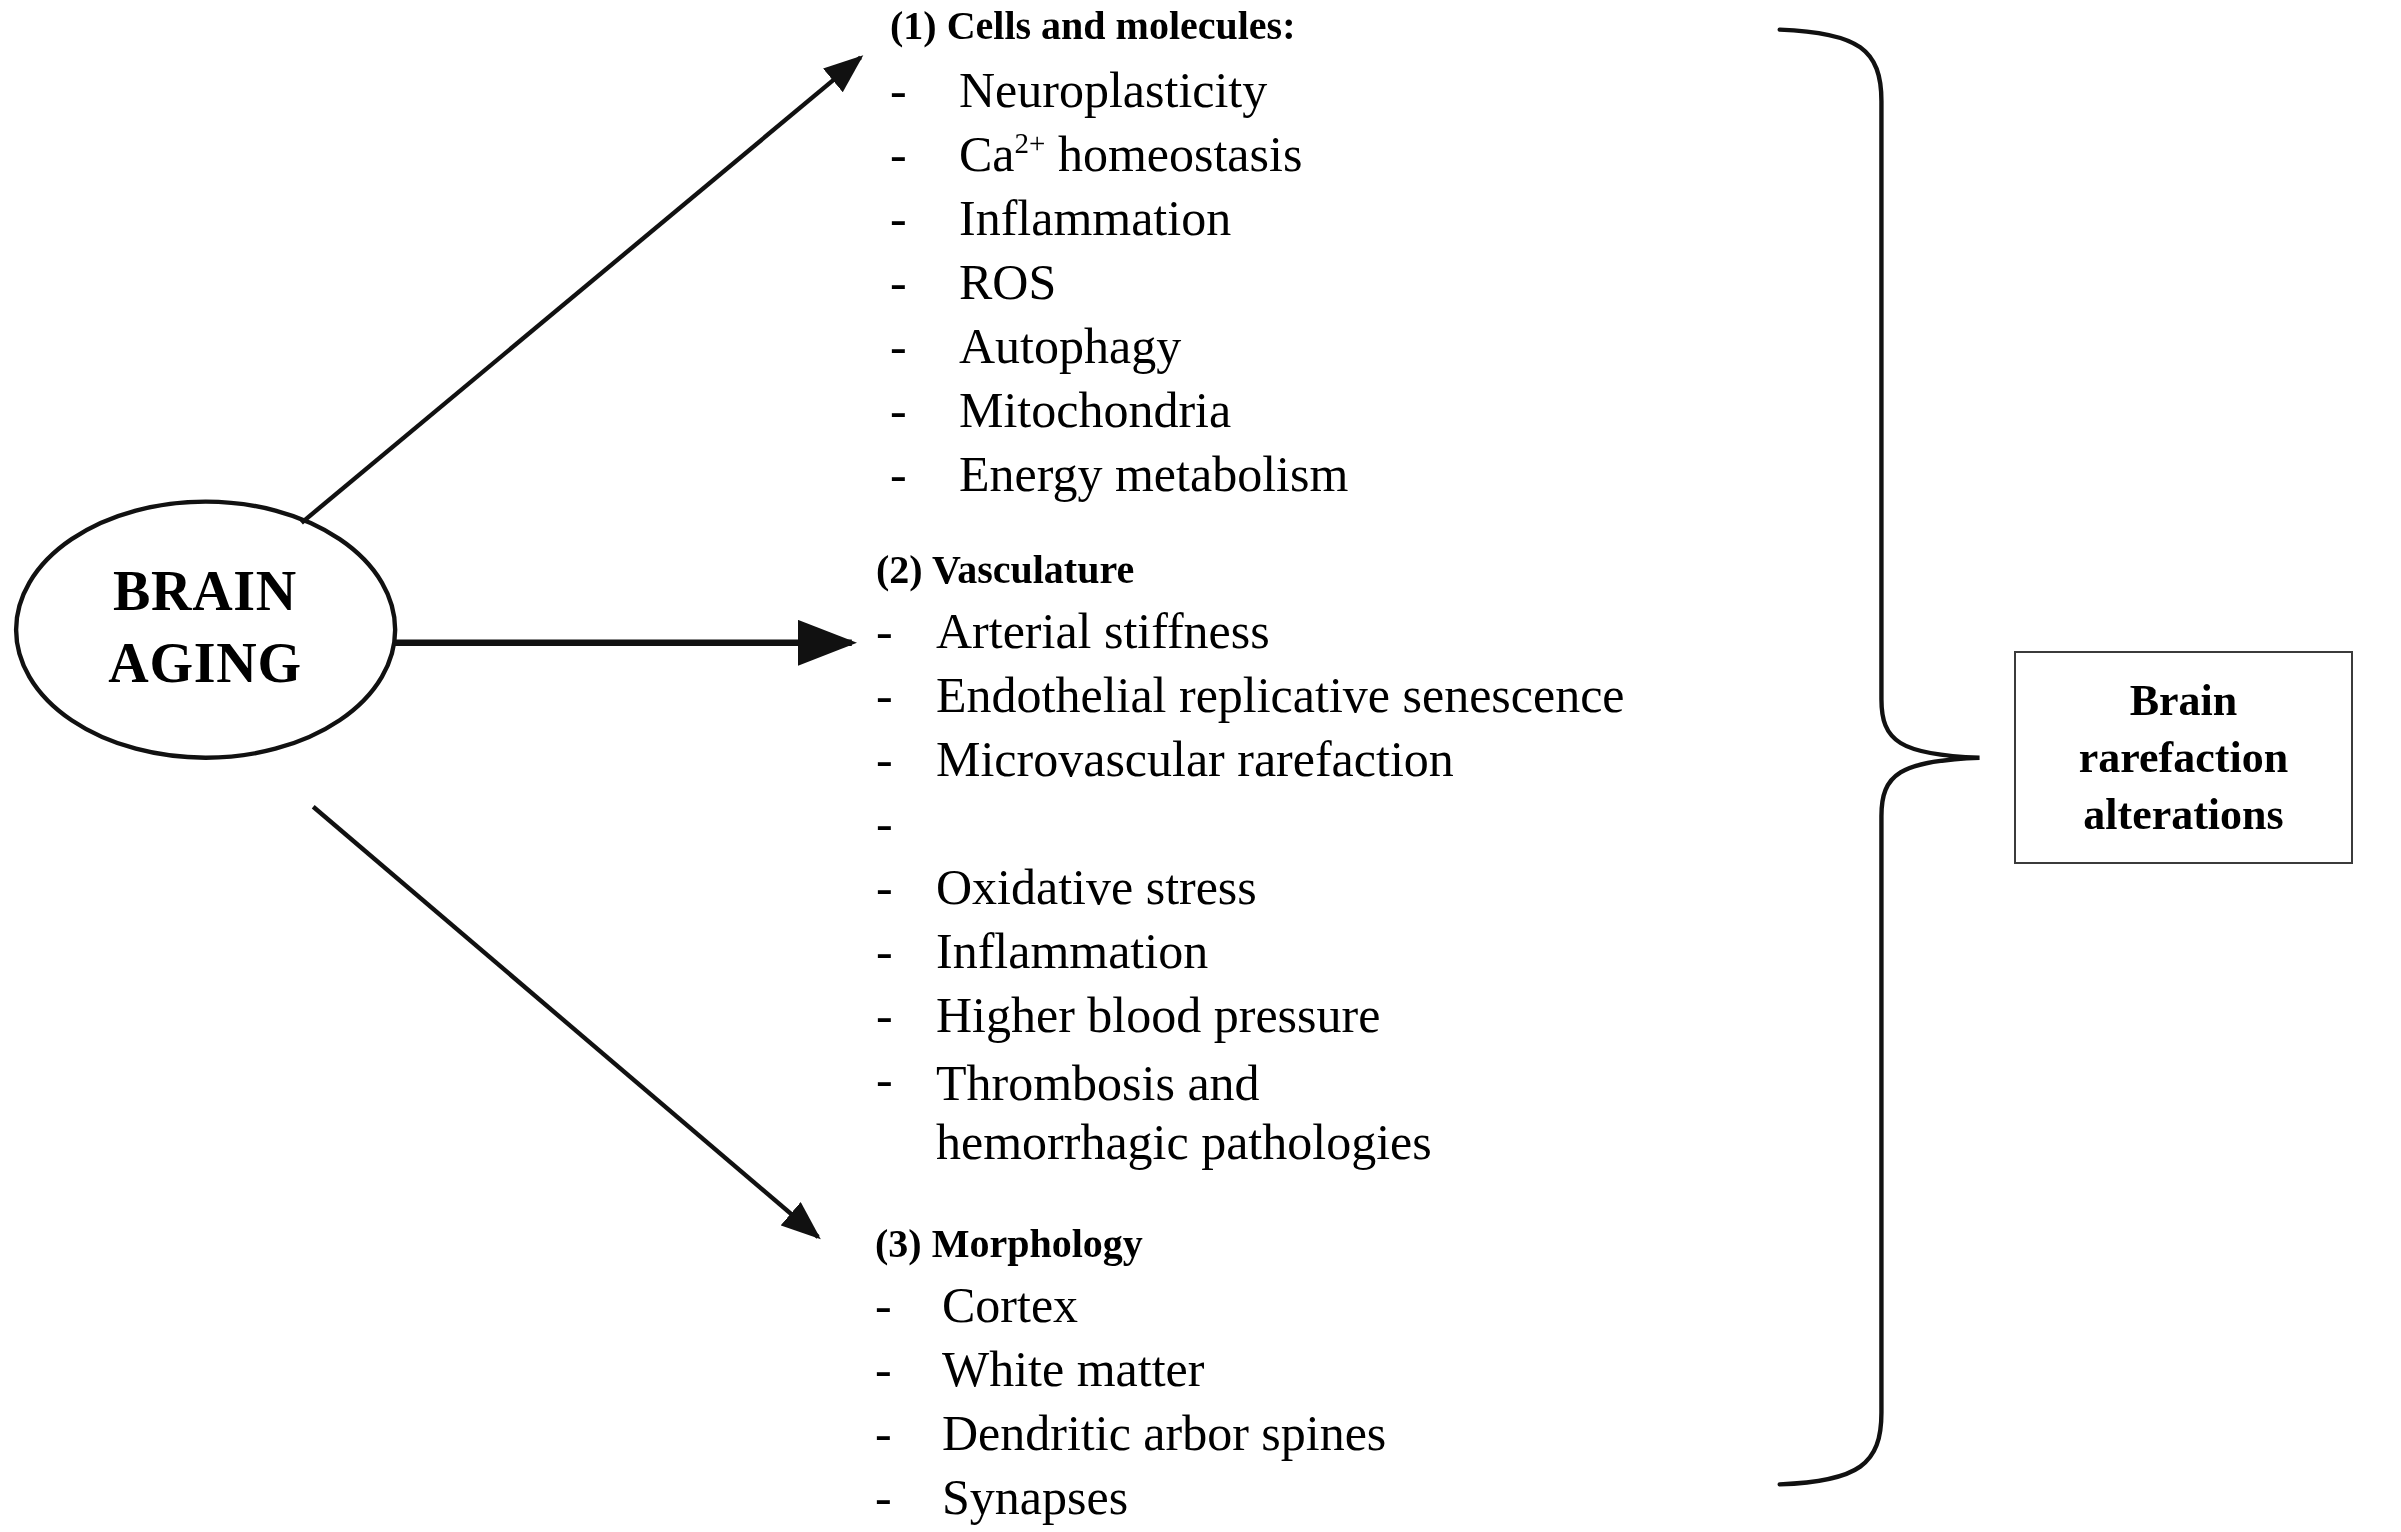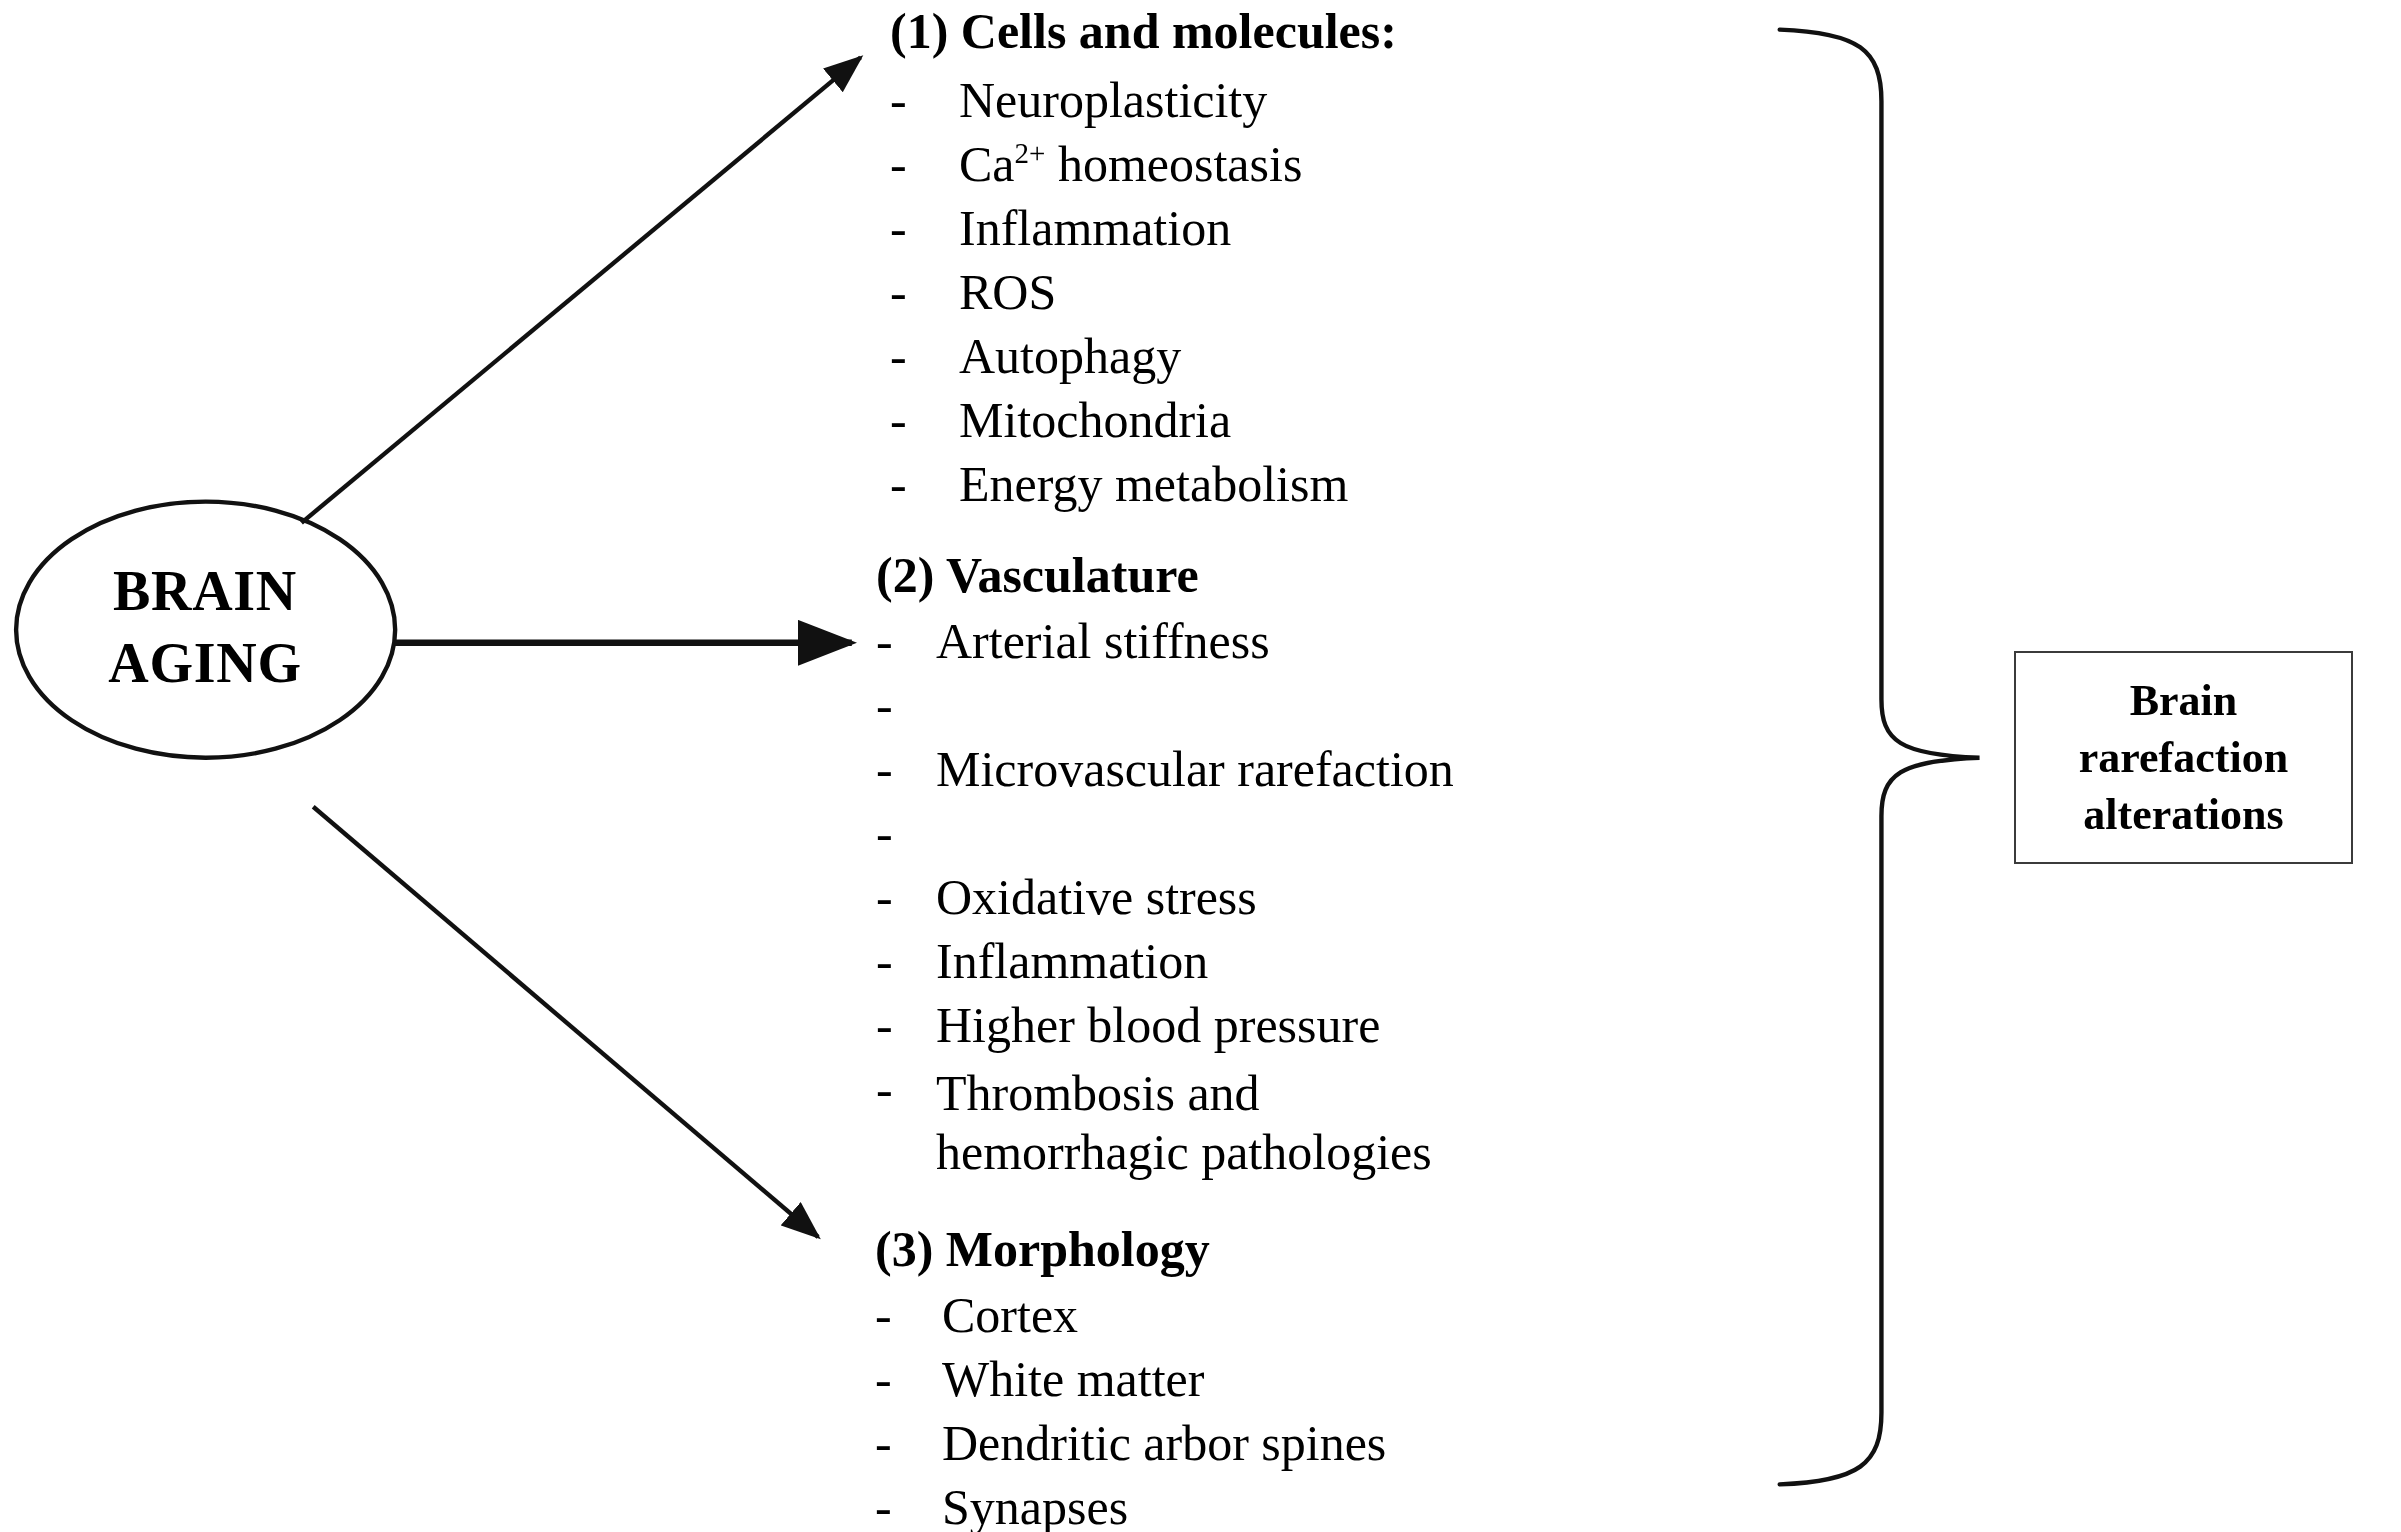--- a/index.html
+++ b/index.html
@@ -35,21 +35,21 @@
     font-size: 56px;
     line-height: 1.28;
     letter-spacing: 0.7px;
   }
   
   .section {
     position: absolute;
   }
   .sec-head {
     font-weight: bold;
-    font-size: 50px;
+    font-size: 40px;
     line-height: 1.0;
     white-space: nowrap;
   }
   .bullet-row {
     display: flex;
     align-items: baseline;
     font-size: 50px;
     line-height: 1.0;
     white-space: nowrap;
   }
@@ -175,20 +175,21 @@
 
   <div class="section" id="section-vasculature">
     <div class="sec-head">(2) Vasculature</div>
 
     <div class="bullet-row">
       <span class="dash">-</span>
       <span class="btext">Arterial stiffness</span>
     </div>
     <div class="bullet-row">
       <span class="dash">-</span>
+      <span class="btext">Endothelial replicative senescence</span>
     </div>
     <div class="bullet-row">
       <span class="dash">-</span>
       <span class="btext">Microvascular rarefaction</span>
     </div>
     <div class="bullet-row">
       <span class="dash">-</span>
     </div>
     <div class="bullet-row">
       <span class="dash">-</span>

